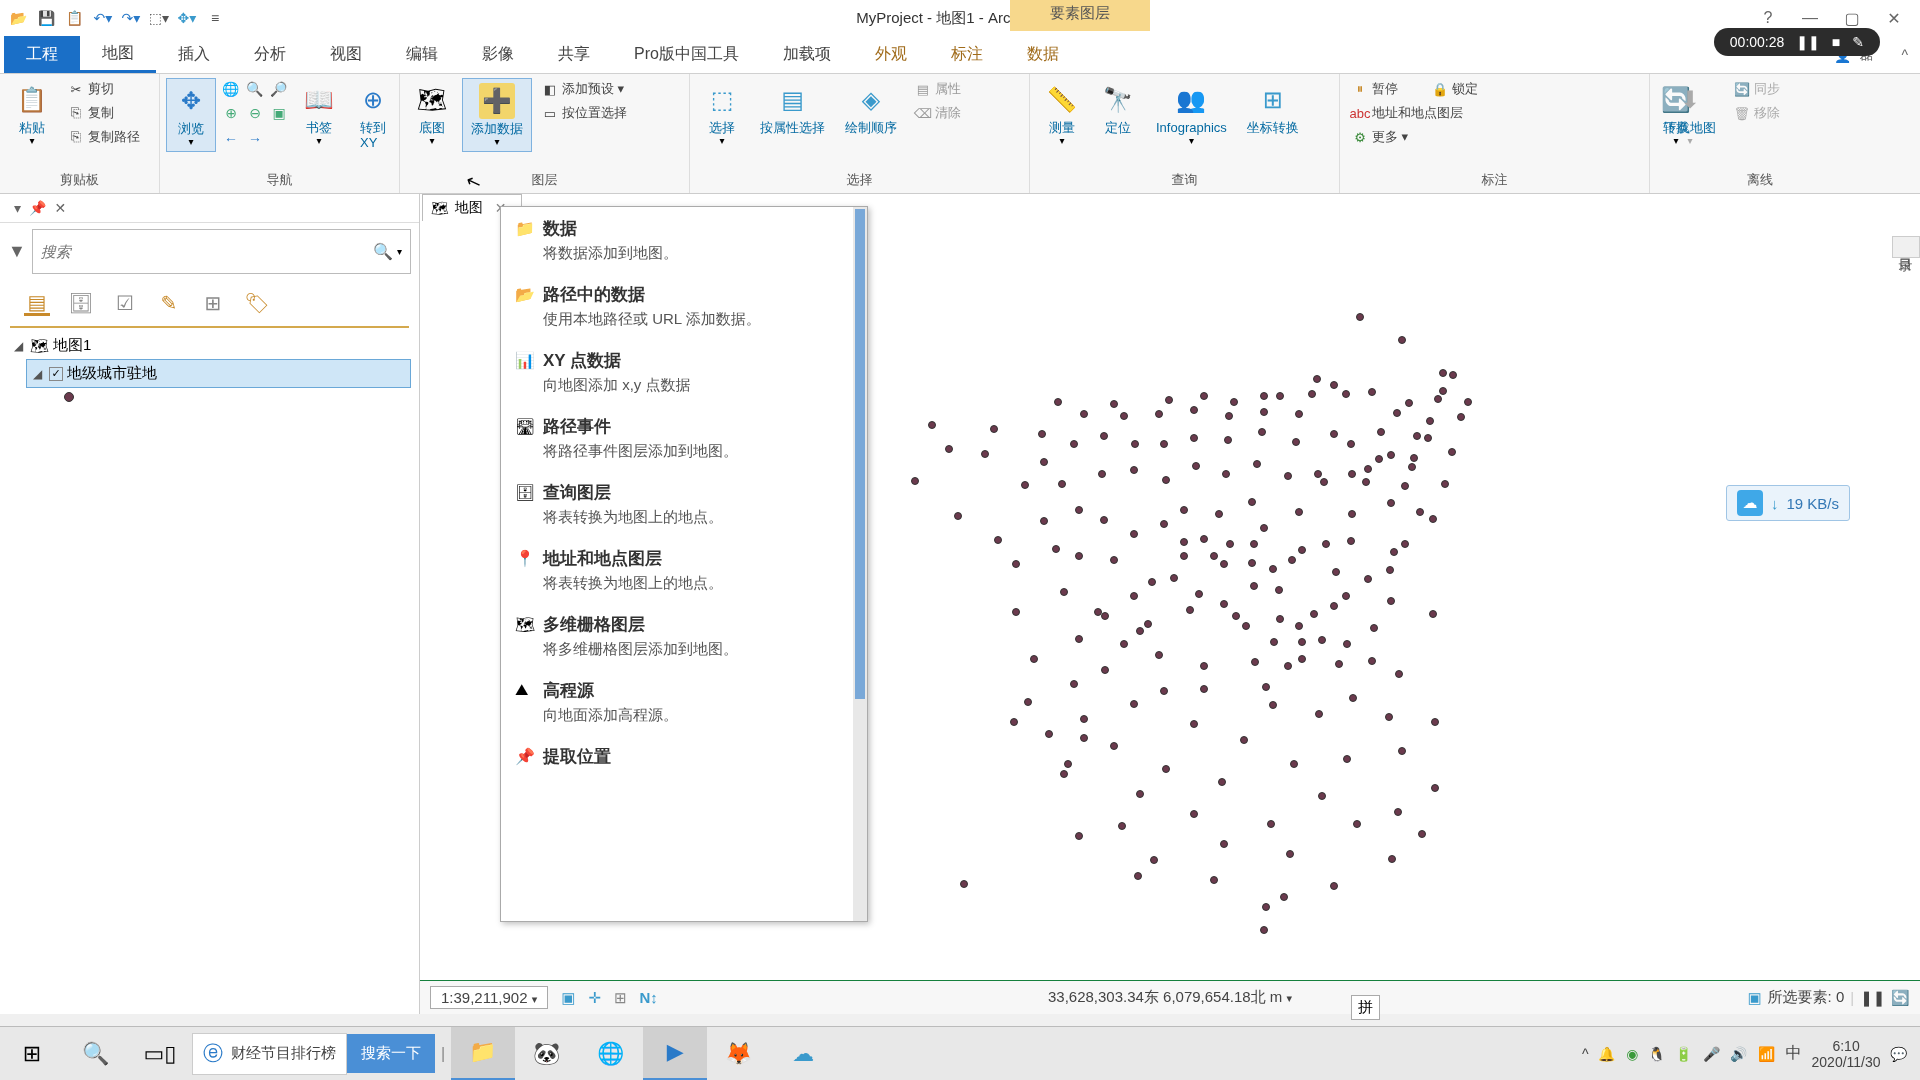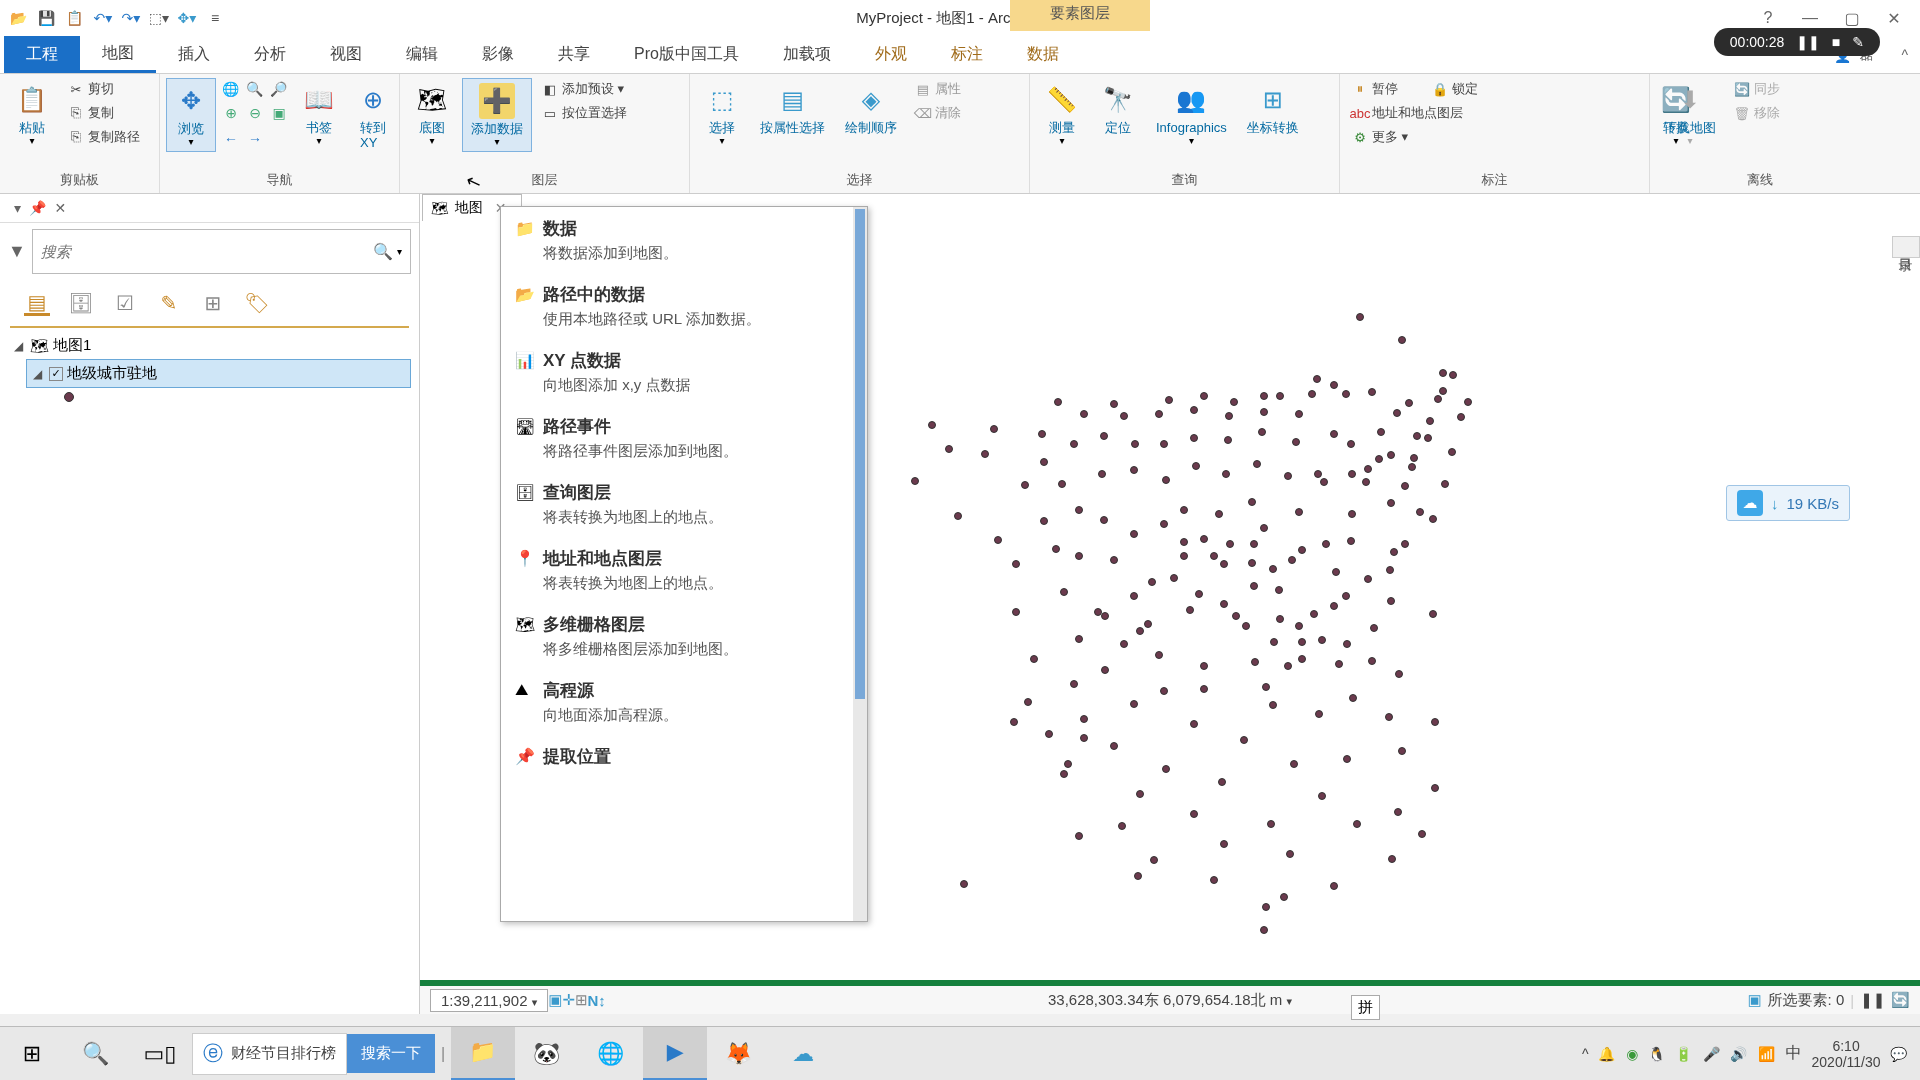--- a/index.html
+++ b/index.html
@@ -59,21 +59,21 @@
 .toc-item.selected { background: #cfe6f7; border: 1px solid #6aa8d8; }
 .toc-expand { font-size: 12px; color: #555; cursor: pointer; width: 12px; }
 .toc-check { width: 14px; height: 14px; border: 1px solid #888; display: flex; align-items: center; justify-content: center; font-size: 11px; }
 .symbol { width: 10px; height: 10px; background: #6b3a4d; border-radius: 50%; border: 1px solid #333; margin-left: 56px; margin-top: 4px; }
 
 
 .mapview { flex: 1; background: #fff; position: relative; }
 .map-tab { position: absolute; top: 0; left: 2px; background: #fff; border: 1px solid #bbb; border-bottom: none; padding: 4px 14px 4px 8px; font-size: 14px; display: flex; align-items: center; gap: 6px; z-index: 2; }
 .map-canvas { position: absolute; top: 28px; left: 0; right: 0; bottom: 36px; background: #fff; }
 .point { position: absolute; width: 8px; height: 8px; background: #6b3a4d; border: 1px solid #333; border-radius: 50%; }
-.map-footer { position: absolute; bottom: 0; left: 0; right: 0; height: 34px; background: #f7f7f7; border-top: 6px solid #15803d; display: flex; align-items: center; padding: 0 10px; font-size: 15px; color: #444; gap: 0; }
+.map-footer { position: absolute; bottom: 0; left: 0; right: 0; height: 34px; background: #f7f7f7; border-top: 1px solid #15803d; display: flex; align-items: center; padding: 0 10px; font-size: 15px; color: #444; gap: 13px; }
 .scale-box { border: 1px solid #aaa; padding: 2px 10px; background: #fff; }
 .coords { position: absolute; left: 50%; transform: translateX(-50%); }
 .sel-count { margin-left: auto; display: flex; align-items: center; gap: 6px; }
 
 
 .add-menu { position: absolute; left: 500px; top: 206px; width: 368px; height: 716px; background: #fff; border: 1px solid #aaa; box-shadow: 2px 2px 6px rgba(0,0,0,0.25); z-index: 50; overflow: hidden; }
 .menu-scroll { position: absolute; right: 0; top: 0; width: 14px; height: 100%; background: #e8e8e8; }
 .menu-thumb { position: absolute; top: 2px; left: 2px; right: 2px; height: 490px; background: #79a8d8; }
 .menu-item { padding: 10px 18px 10px 42px; position: relative; cursor: pointer; }
 .menu-item .mi-icon { position: absolute; left: 14px; top: 12px; font-size: 16px; }

